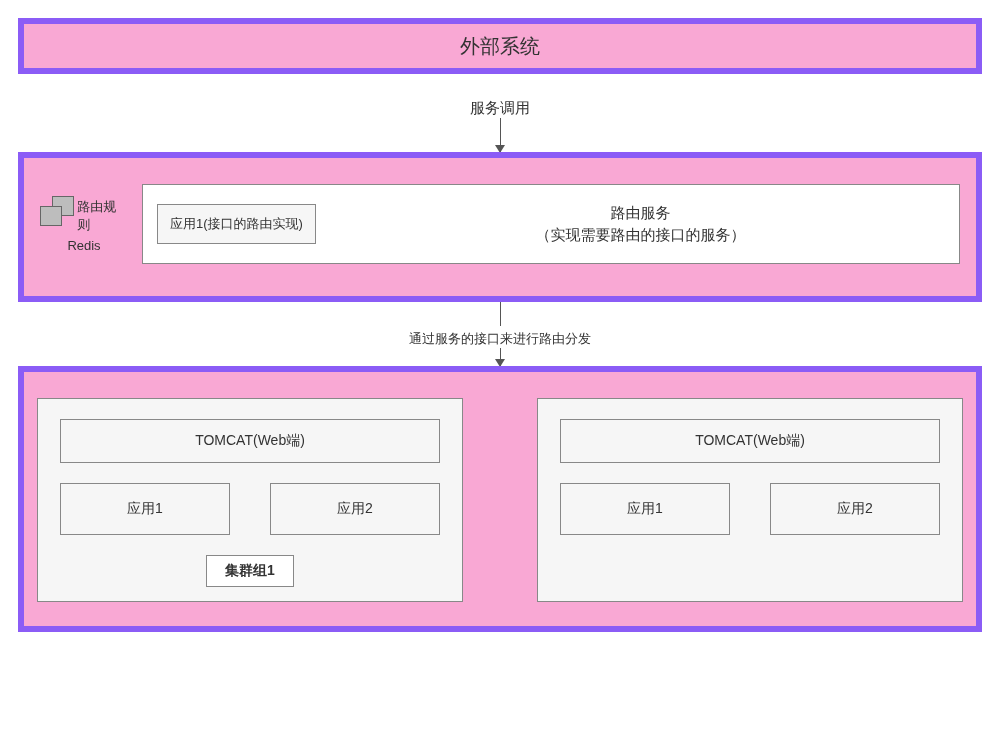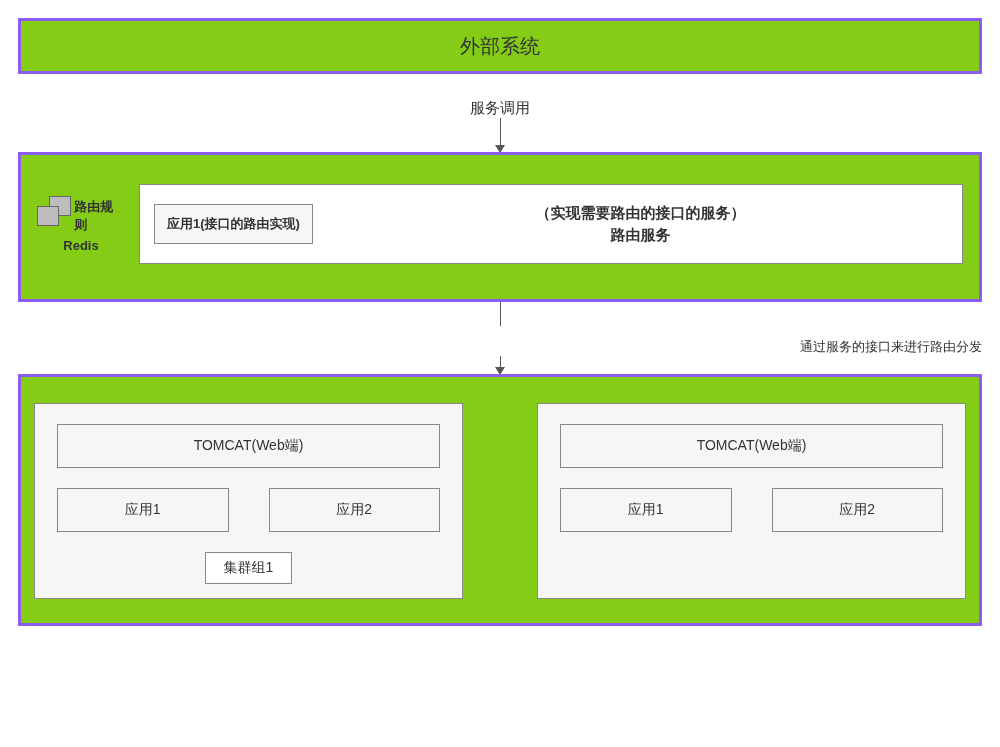--- a/index.html
+++ b/index.html
@@ -5,22 +5,22 @@
   * { box-sizing: border-box; }
   body {
     margin: 0;
     padding: 18px;
     font-family: "Microsoft YaHei", "SimSun", sans-serif;
     background: #ffffff;
     font-size: 14px;
     color: #333;
   }
   .box {
-    border: 3px solid #8b5cf6;
-    background: #84cc16;
+    border: 6px solid #8b5cf6;
+    background: #f9a8d4;
     position: relative;
   }
   .center {
     display: flex;
     align-items: center;
     justify-content: center;
   }
   .top-box {
     height: 56px;
     font-size: 20px;
@@ -44,21 +44,20 @@
     text-align: center;
     font-size: 15px;
     margin: 15px 0 0;
   }
   .mid-outer {
     padding: 18px 16px 24px;
     display: flex;
     align-items: center;
     gap: 14px;
     min-height: 150px;
-    font-weight: bold;
   }
   .redis-col {
     width: 88px;
     display: flex;
     flex-direction: column;
     align-items: center;
     gap: 2px;
     font-size: 13px;
   }
   .redis-icon {
@@ -91,23 +90,23 @@
     font-size: 13px;
     white-space: nowrap;
   }
   .router-title {
     flex: 1;
     text-align: center;
     font-size: 15px;
     line-height: 1.5;
   }
   .mid-label {
-    text-align: right;
+    text-align: center;
     font-size: 13px;
-    margin-top: 12px;
+    margin-top: 4px;
   }
   .bottom-outer {
     padding: 26px 13px 24px;
     display: flex;
     gap: 74px;
   }
   .cluster {
     flex: 1;
     background: #f6f6f6;
     border: 1px solid #888;
@@ -122,32 +121,32 @@
     height: 44px;
   }
   .app-row {
     display: flex;
     gap: 40px;
   }
   .app-row .cell {
     flex: 1;
     border: 1px solid #888;
     background: #f6f6f6;
-    height: 44px;
+    height: 52px;
   }
   .cluster-label-row {
     display: flex;
     justify-content: center;
   }
   .cluster-label {
     border: 1px solid #888;
     background: #ffffff;
     padding: 6px 18px;
     font-size: 14px;
-    font-weight: 400;
+    font-weight: 700;
   }
 </style>
 </head>
 <body>
 
 <div class="box top-box center">
   <span>外部系统</span>
 </div>
 
 <div style="height:10px;"></div>
@@ -166,22 +165,22 @@
       <span>路由规则</span>
     </div>
     <span>Redis</span>
   </div>
 
   <div class="router-box">
     <div class="app-chip">
       <span>应用1(接口的路由实现)</span>
     </div>
     <div class="router-title">
+      <div>路由服务</div>
       <div>（实现需要路由的接口的服务）</div>
-      <div>路由服务</div>
     </div>
   </div>
 </div>
 
 <div class="arrow-vert" style="height:24px;"></div>
 <div class="mid-label">通过服务的接口来进行路由分发</div>
 <div class="arrow-vert" style="height:18px;">
   <div class="arrow-head"></div>
 </div>
 

